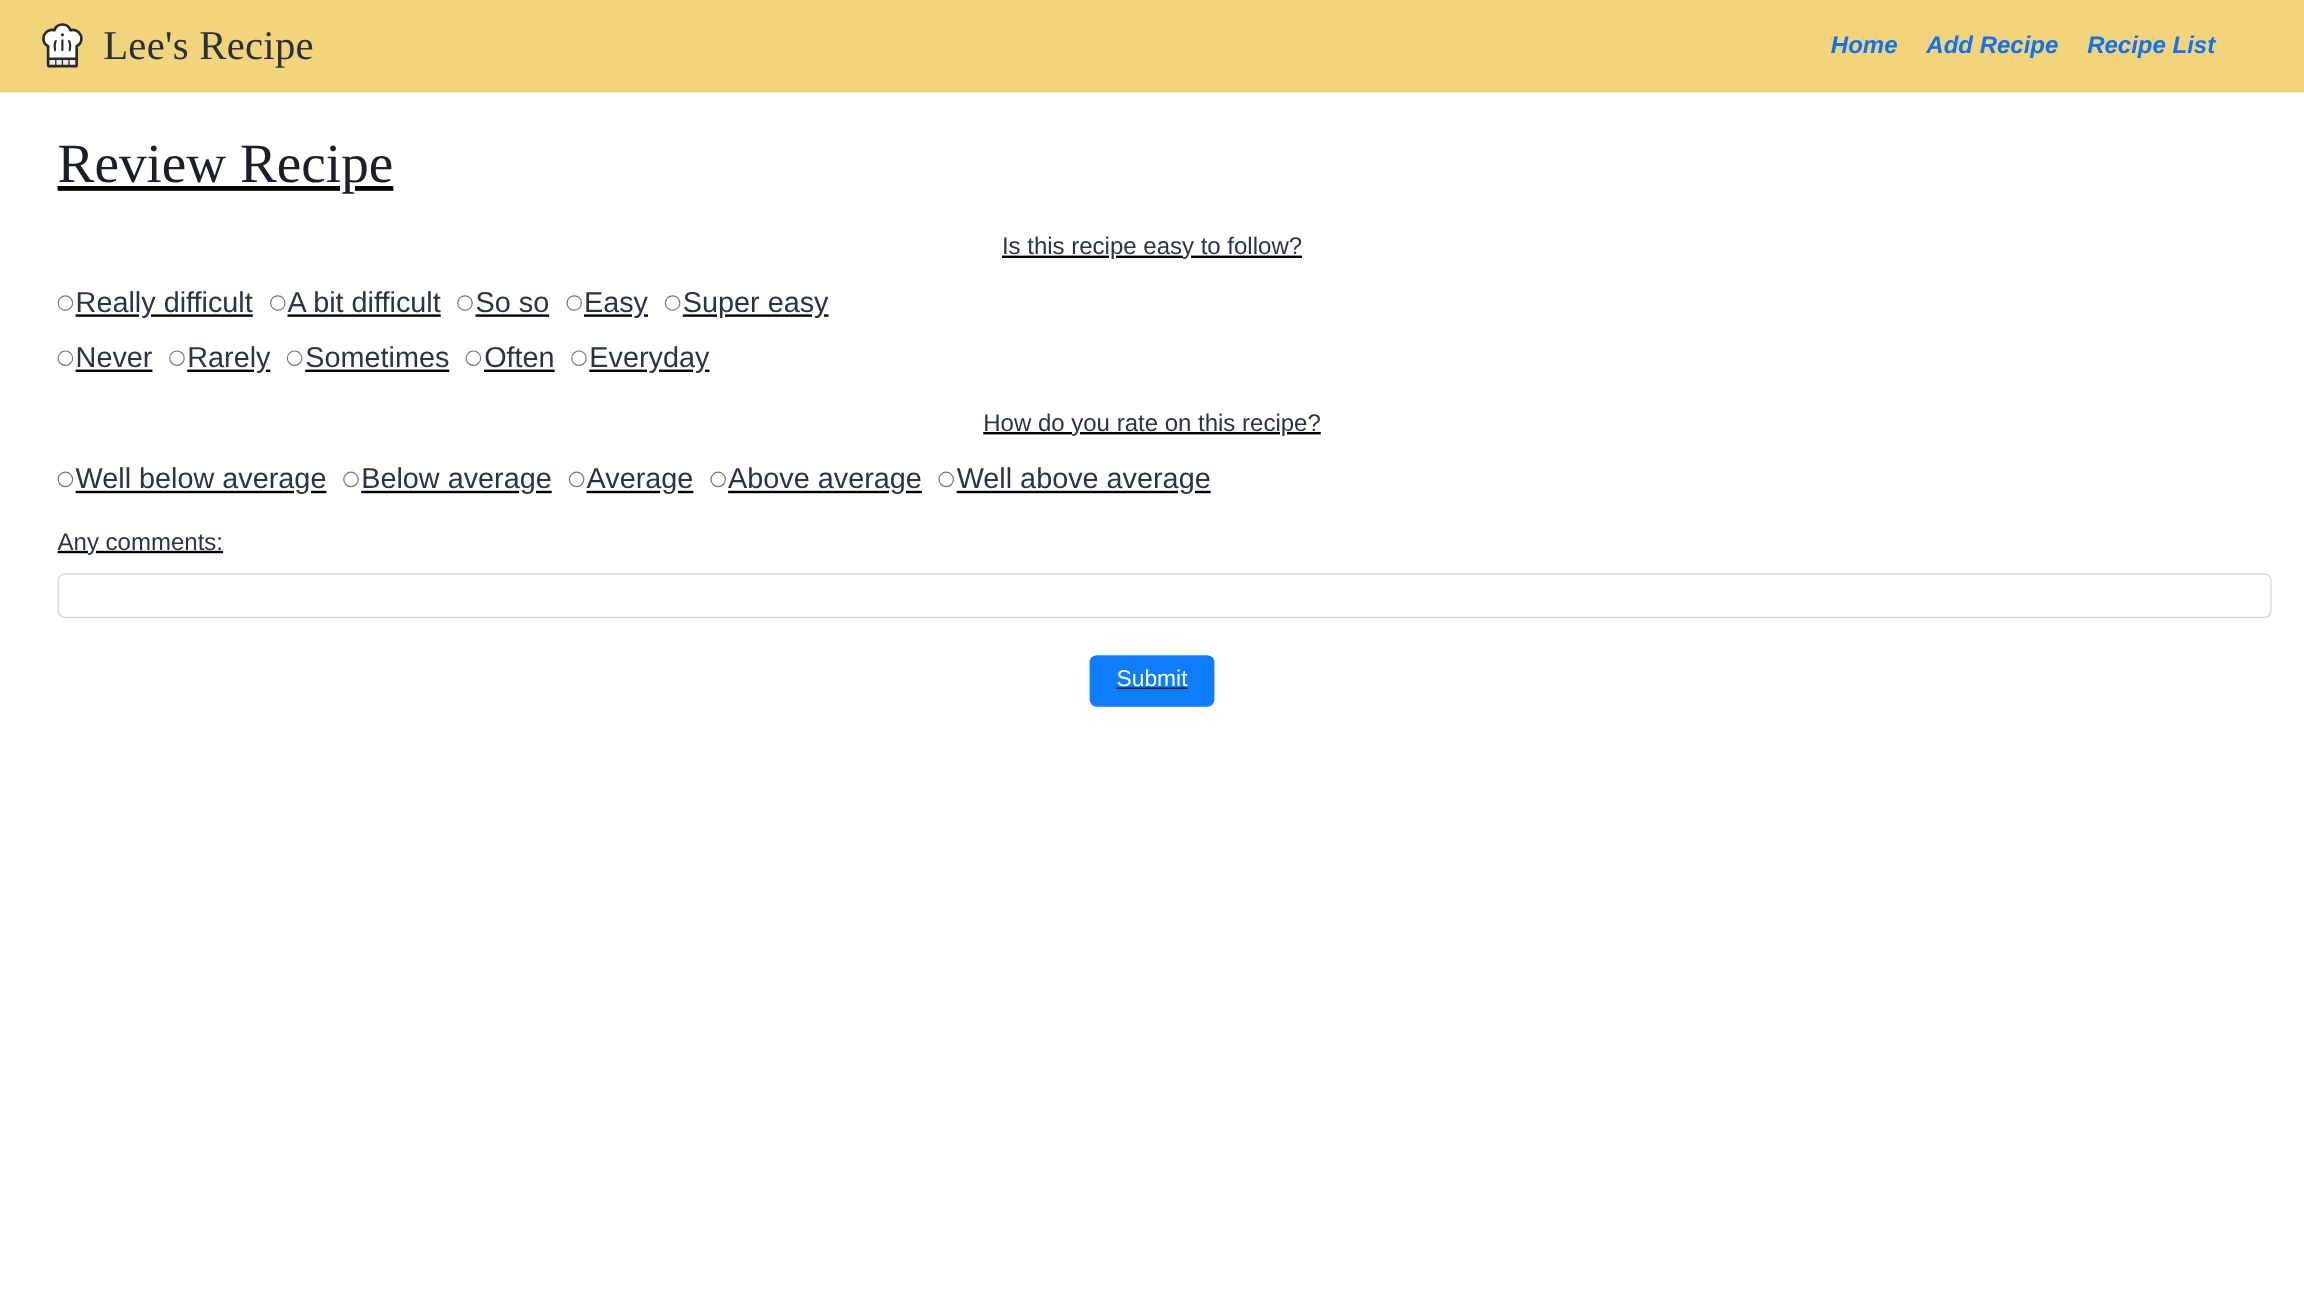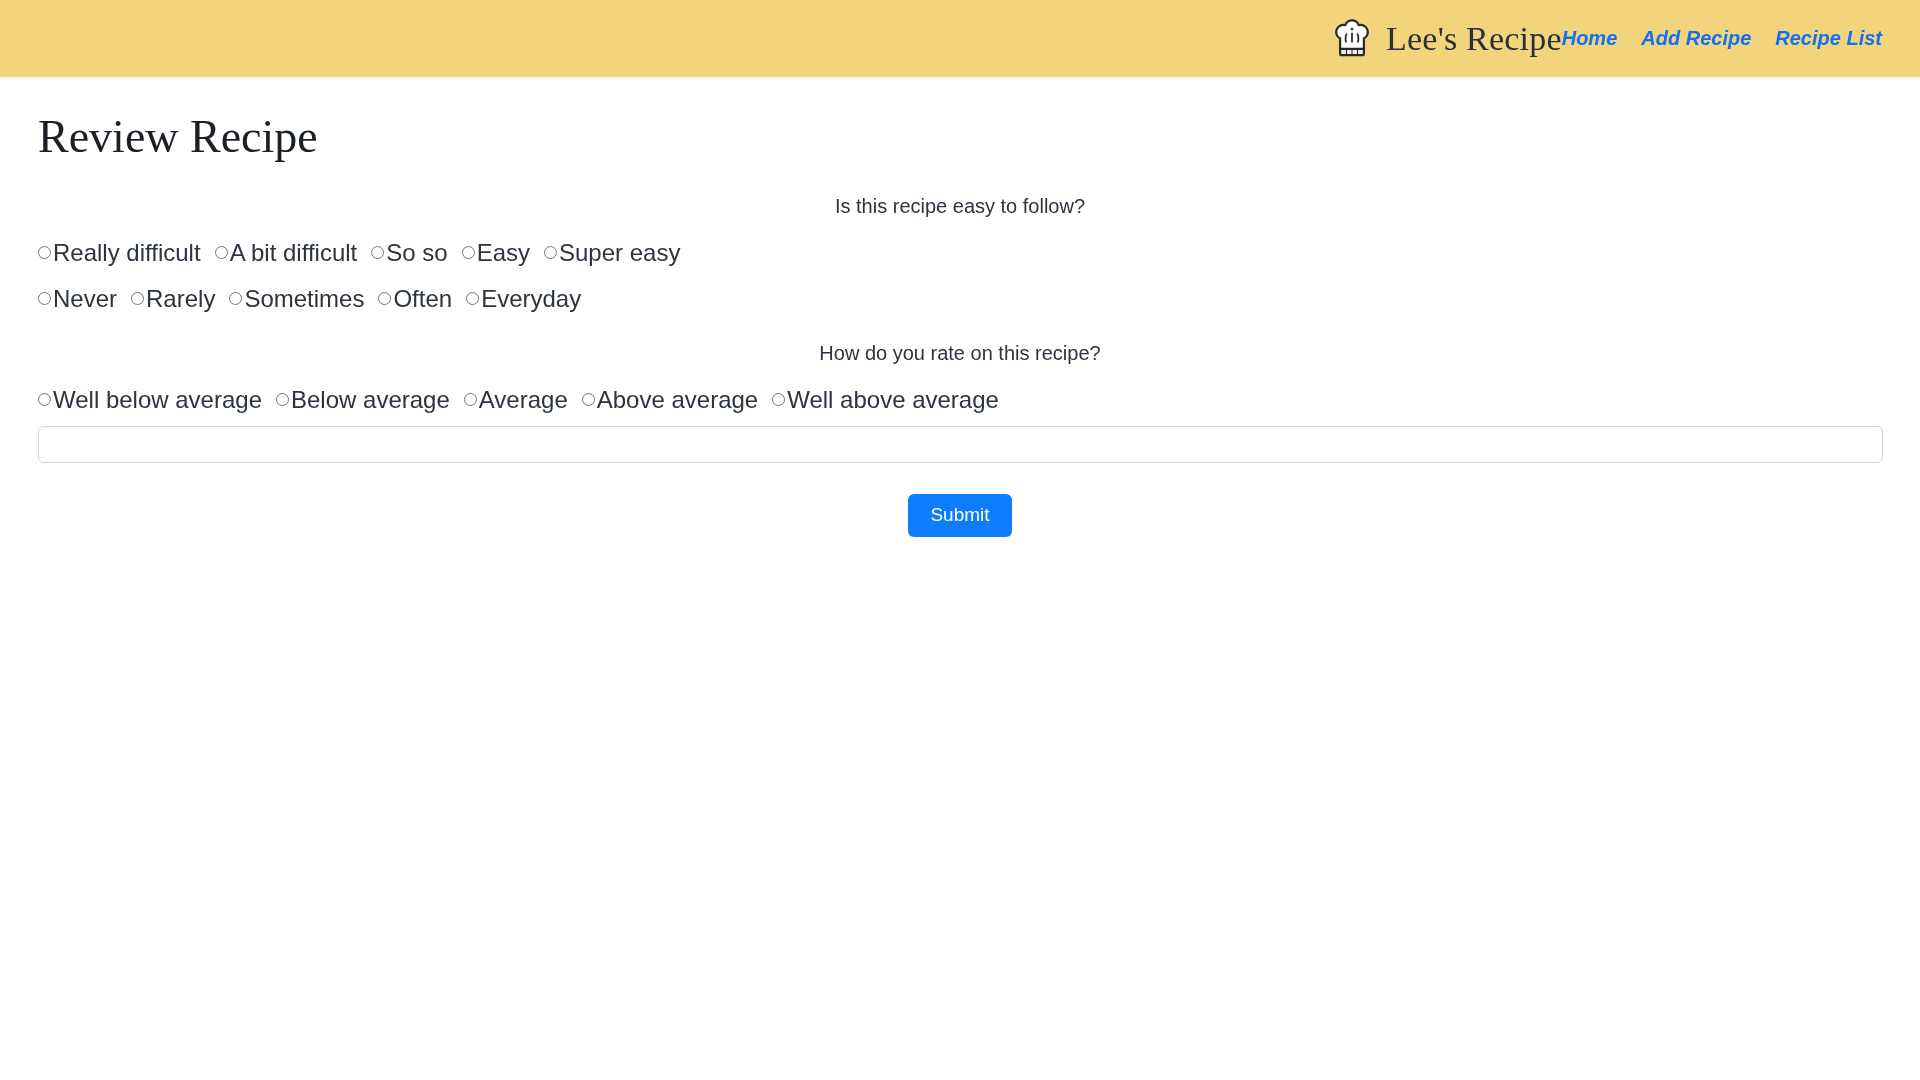--- a/index.html
+++ b/index.html
@@ -12,22 +12,22 @@
     font-family: "Liberation Sans", sans-serif;
     overflow: hidden;
   }
 
   
   .navbar {
     height: 77px;
     background: #f1d47b;
     display: flex;
     align-items: center;
-    justify-content: flex-end;
-    padding: 0 28px 0 30px;
+    justify-content: space-between;
+    padding: 0 64px 0 30px;
   }
   .brand {
     display: flex;
     align-items: center;
     gap: 12px;
     text-decoration: none;
   }
   .brand-icon {
     width: 44px;
     height: 44px;
@@ -52,21 +52,22 @@
     font-family: "Liberation Sans", sans-serif;
     font-size: 20px;
     font-weight: bold;
     color: #1271f3;
     text-decoration: none;
     white-space: nowrap;
   }
 
   
   .main {
-    padding: 0 38px;
+    padding: 0 48px;
+    text-decoration: underline;
   }
   .page-title {
     font-family: "Liberation Serif", serif;
     font-size: 46px;
     font-weight: normal;
     color: #1b1f27;
     margin: 34px 0 0 0;
     line-height: 1.15;
   }
 
@@ -246,20 +247,21 @@
       <label class="option">
         <input class="radio" type="radio" name="q3" style="">
         <span class="option-label">Above average</span>
       </label>
       <label class="option">
         <input class="radio" type="radio" name="q3" style="">
         <span class="option-label">Well above average</span>
       </label>
     </div>
 
+    <div class="comments-label">Any comments:</div>
     <input class="comments-input" type="text" placeholder="" style="">
 
     <div class="submit-wrap">
       <button class="submit-btn" type="button">Submit</button>
     </div>
 
   </form>
 </div>
 
 </body></html>

